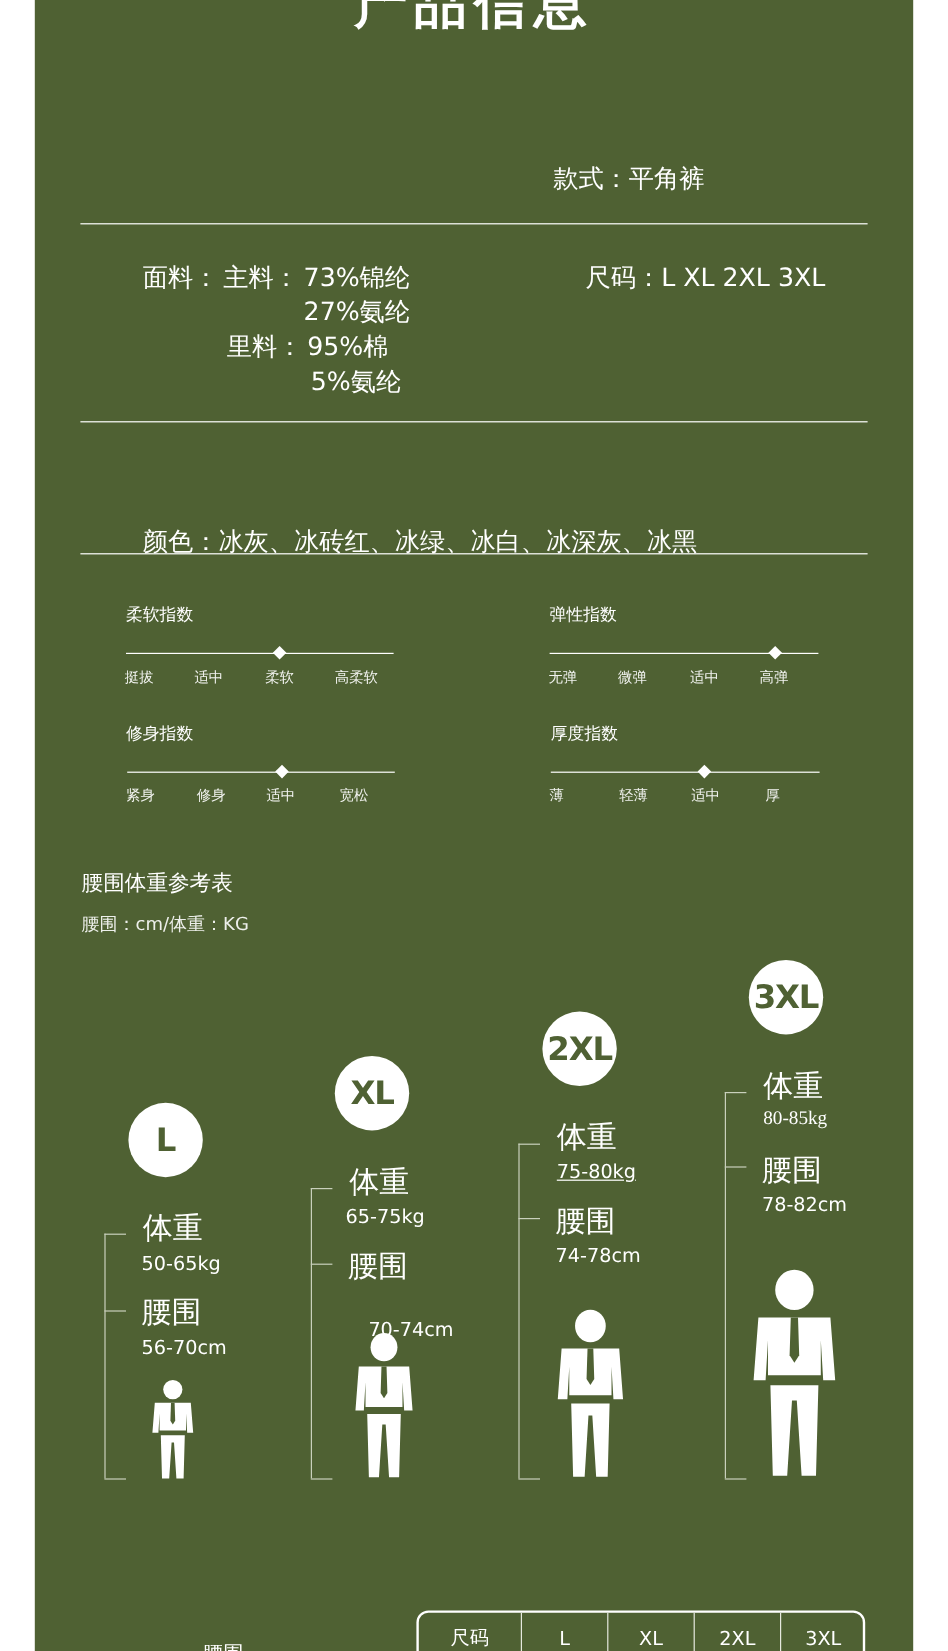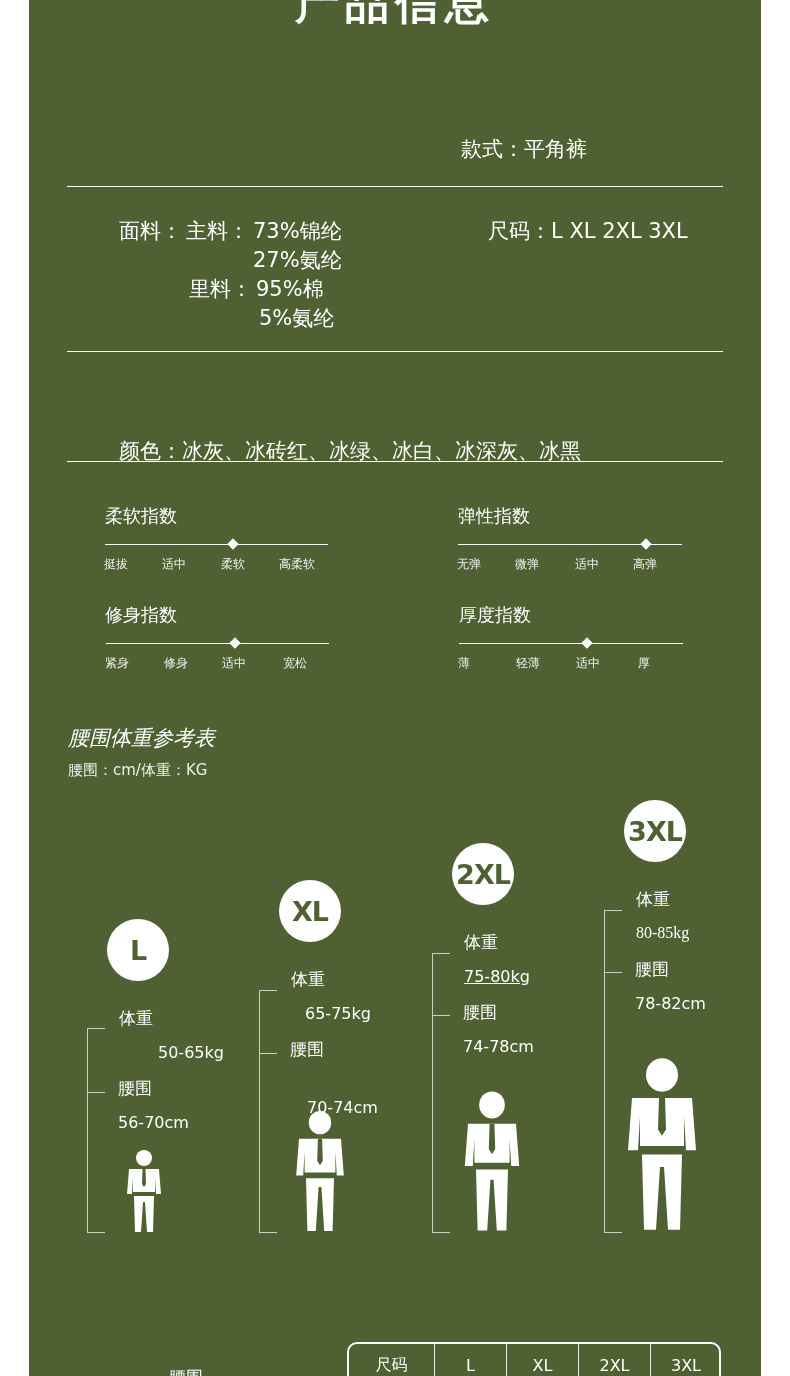--- a/index.html
+++ b/index.html
@@ -4,31 +4,31 @@
 <style>
   html, body { margin: 0; padding: 0; background: #ffffff; }
   body { width: 790px; height: 1376px; overflow: hidden; position: relative;
          font-family: "DejaVu Sans", "Liberation Sans", sans-serif; color: #ffffff; }
   .panel { position: absolute; left: 29px; top: 0; width: 732px; height: 1376px; background: #4f6133; overflow: hidden; }
   .abs { position: absolute; }
   .title-cut { left: 0; width: 732px; top: -26px; text-align: center; font-size: 44px; font-weight: bold; letter-spacing: 6px; white-space: nowrap; }
   .title-main { left: 0; width: 732px; top: 24px; text-align: center; font-size: 48px; font-weight: 300; letter-spacing: 4px; }
   .row-text { font-size: 21px; white-space: nowrap; }
   .hr { position: absolute; left: 38px; width: 656px; height: 1px; background: #ffffff; }
-  .idx-title { font-size: 18px; white-space: nowrap; }
+  .idx-title { font-size: 14px; white-space: nowrap; }
   .idx-line { position: absolute; height: 1px; background: #ffffff; }
   .idx-diamond { position: absolute; width: 8px; height: 8px; background: #ffffff; transform: rotate(45deg); }
   .idx-label { position: absolute; font-size: 12px; white-space: nowrap; opacity: 0.92; }
-  .chart-title { font-size: 21px; font-style: italic; }
+  .chart-title { font-size: 18px; }
   .chart-sub { font-size: 15px; opacity: 0.9; }
   .badge { position: absolute; width: 62px; height: 62px; border-radius: 50%; background: #ffffff; color: #4f6133;
            font-weight: bold; font-size: 27px; display: flex; align-items: center; justify-content: center; letter-spacing: -1px; }
   .bracket-v { position: absolute; width: 1px; background: #c9d0bc; }
   .bracket-h { position: absolute; height: 1px; width: 18px; background: #c9d0bc; }
-  .m-label { position: absolute; font-size: 17px; white-space: nowrap; }
+  .m-label { position: absolute; font-size: 25px; white-space: nowrap; }
   .m-value { position: absolute; font-size: 16px; white-space: nowrap; }
   .figure { position: absolute; }
   .size-table { position: absolute; left: 318px; top: 1342px; width: 374px; height: 60px; border: 2px solid #ffffff; border-radius: 10px; box-sizing: border-box; }
   .size-table .cell { position: absolute; top: 0; height: 42px; display: flex; align-items: center; justify-content: center; font-size: 16px; box-sizing: border-box; border-right: 1px solid #e6e9df; }
   .size-table .cell:last-child { border-right: none; }
   .cut-left { position: absolute; left: 140px; top: 1366px; font-size: 17px; white-space: nowrap; }
 </style>
 </head>
 <body>
 
@@ -95,39 +95,39 @@
   <div class="abs chart-title" style="left:39px; top:724px;">腰围体重参考表</div>
   <div class="abs chart-sub" style="left:39px; top:761px;">腰围：cm/体重：KG</div>
 
   <div>
     <div class="badge" style="left:78px; top:919px;">L</div>
     <div class="bracket-v" style="left:58px; top:1028px; height:204px;"></div>
     <div class="bracket-h" style="left:58px; top:1028px;"></div>
     <div class="bracket-h" style="left:58px; top:1092px;"></div>
     <div class="bracket-h" style="left:58px; top:1232px;"></div>
     <div class="m-label" style="left:90px; top:1007px;">体重</div>
-    <div class="m-value" style="left:89px; top:1043px;margin-left:40px;">50-65kg</div>
+    <div class="m-value" style="left:89px; top:1043px;">50-65kg</div>
     <div class="m-label" style="left:89px; top:1077px;">腰围</div>
     <div class="m-value" style="left:89px; top:1113px;">56-70cm</div>
     <svg class="figure" style="left:95px; top:1148px;" width="40" height="86" viewBox="0 0 40 86">
       <circle cx="20" cy="10" r="8" fill="#fff"></circle>
       <path d="M5 21 H35 L37 46 H32 L31 30 V44 H9 V30 L8 46 H3 Z" fill="#fff"></path>
       <path d="M18.5 21 H21.5 L22 36 L20 39 L18 36 Z" fill="#4f6133"></path>
       <path d="M10 48 H30 L29 84 H23 L21 54 H19 L17 84 H11 Z" fill="#fff"></path>
     </svg>
   </div>
 
   <div>
     <div class="badge" style="left:250px; top:880px;">XL</div>
     <div class="bracket-v" style="left:230px; top:990px; height:242px;"></div>
     <div class="bracket-h" style="left:230px; top:990px;"></div>
     <div class="bracket-h" style="left:230px; top:1053px;"></div>
     <div class="bracket-h" style="left:230px; top:1232px;"></div>
     <div class="m-label" style="left:262px; top:968px;">体重</div>
-    <div class="m-value" style="left:276px; top:1004px;">65-75kg</div>
+    <div class="m-value" style="left:259px; top:1004px;">65-75kg</div>
     <div class="m-label" style="left:261px; top:1038px;">腰围</div>
     <div class="m-value" style="left:278px; top:1074px;margin-top:24px;">70-74cm</div>
     <svg class="figure" style="left:263px; top:1108px;" width="56" height="126" viewBox="0 0 40 86" preserveAspectRatio="none">
       <circle cx="20" cy="10" r="8" fill="#fff"></circle>
       <path d="M5 21 H35 L37 46 H32 L31 30 V44 H9 V30 L8 46 H3 Z" fill="#fff"></path>
       <path d="M18.5 21 H21.5 L22 36 L20 39 L18 36 Z" fill="#4f6133"></path>
       <path d="M10 48 H30 L29 84 H23 L21 54 H19 L17 84 H11 Z" fill="#fff"></path>
     </svg>
   </div>
 

